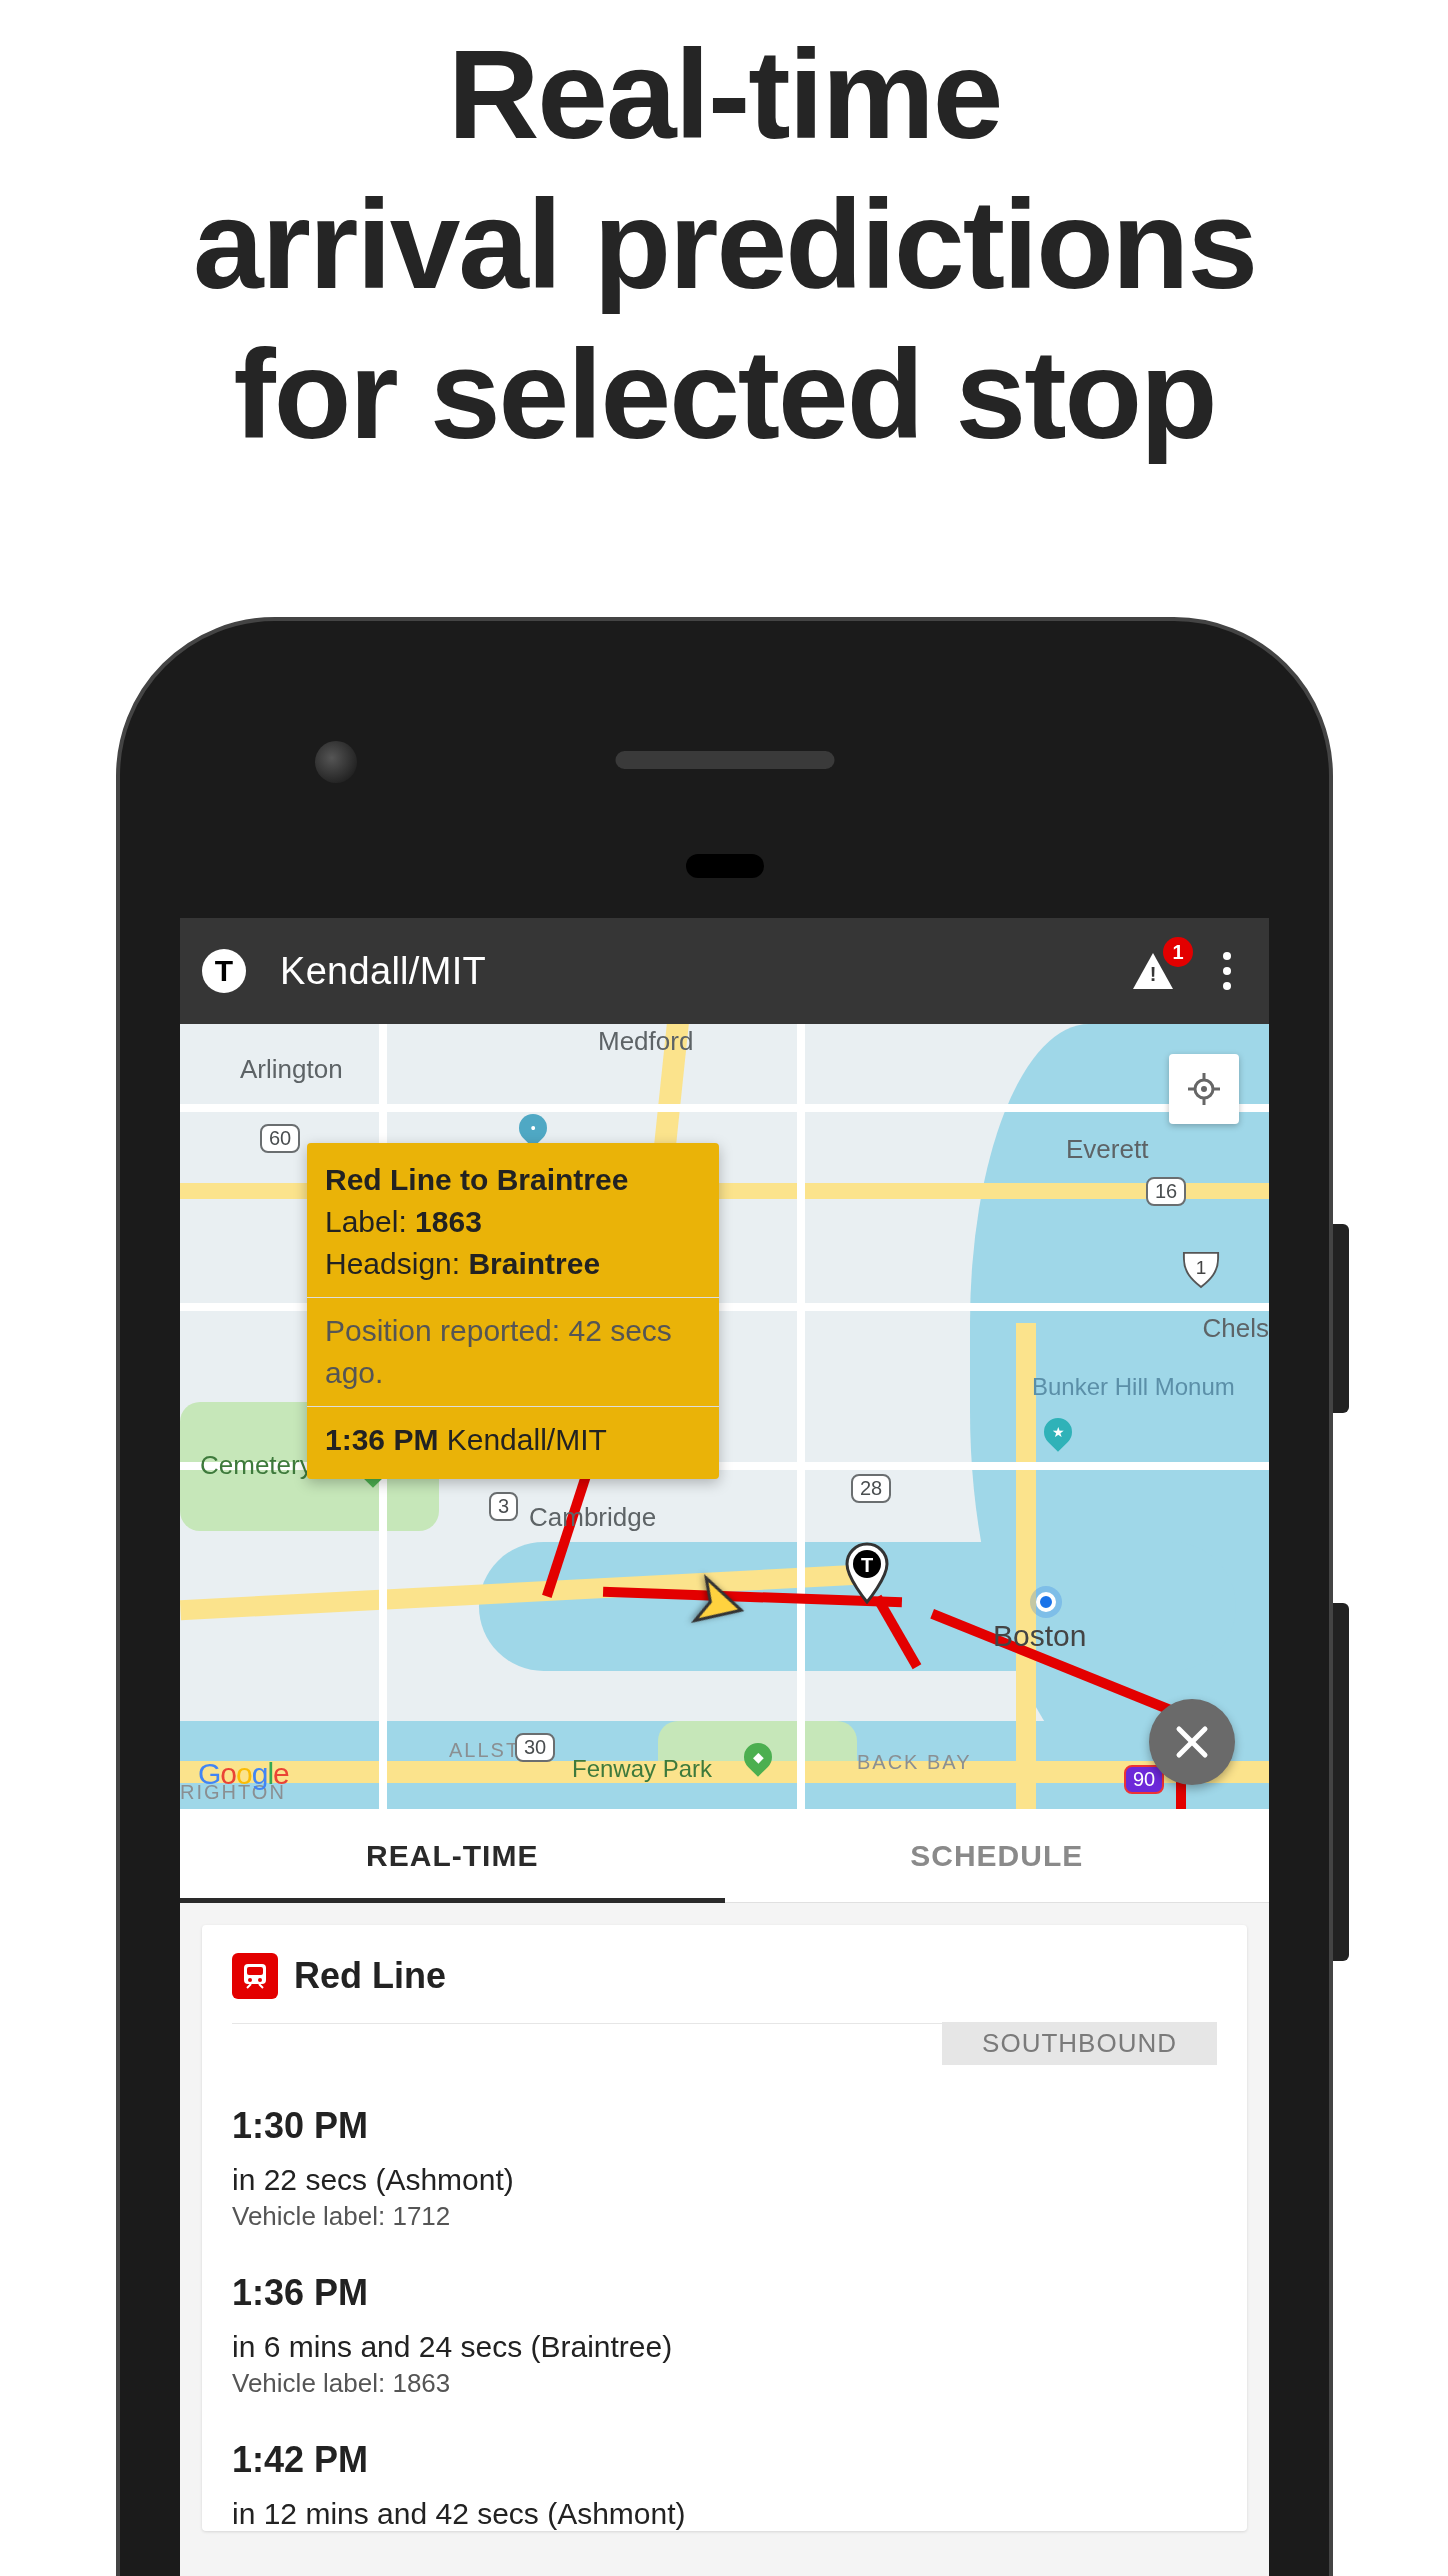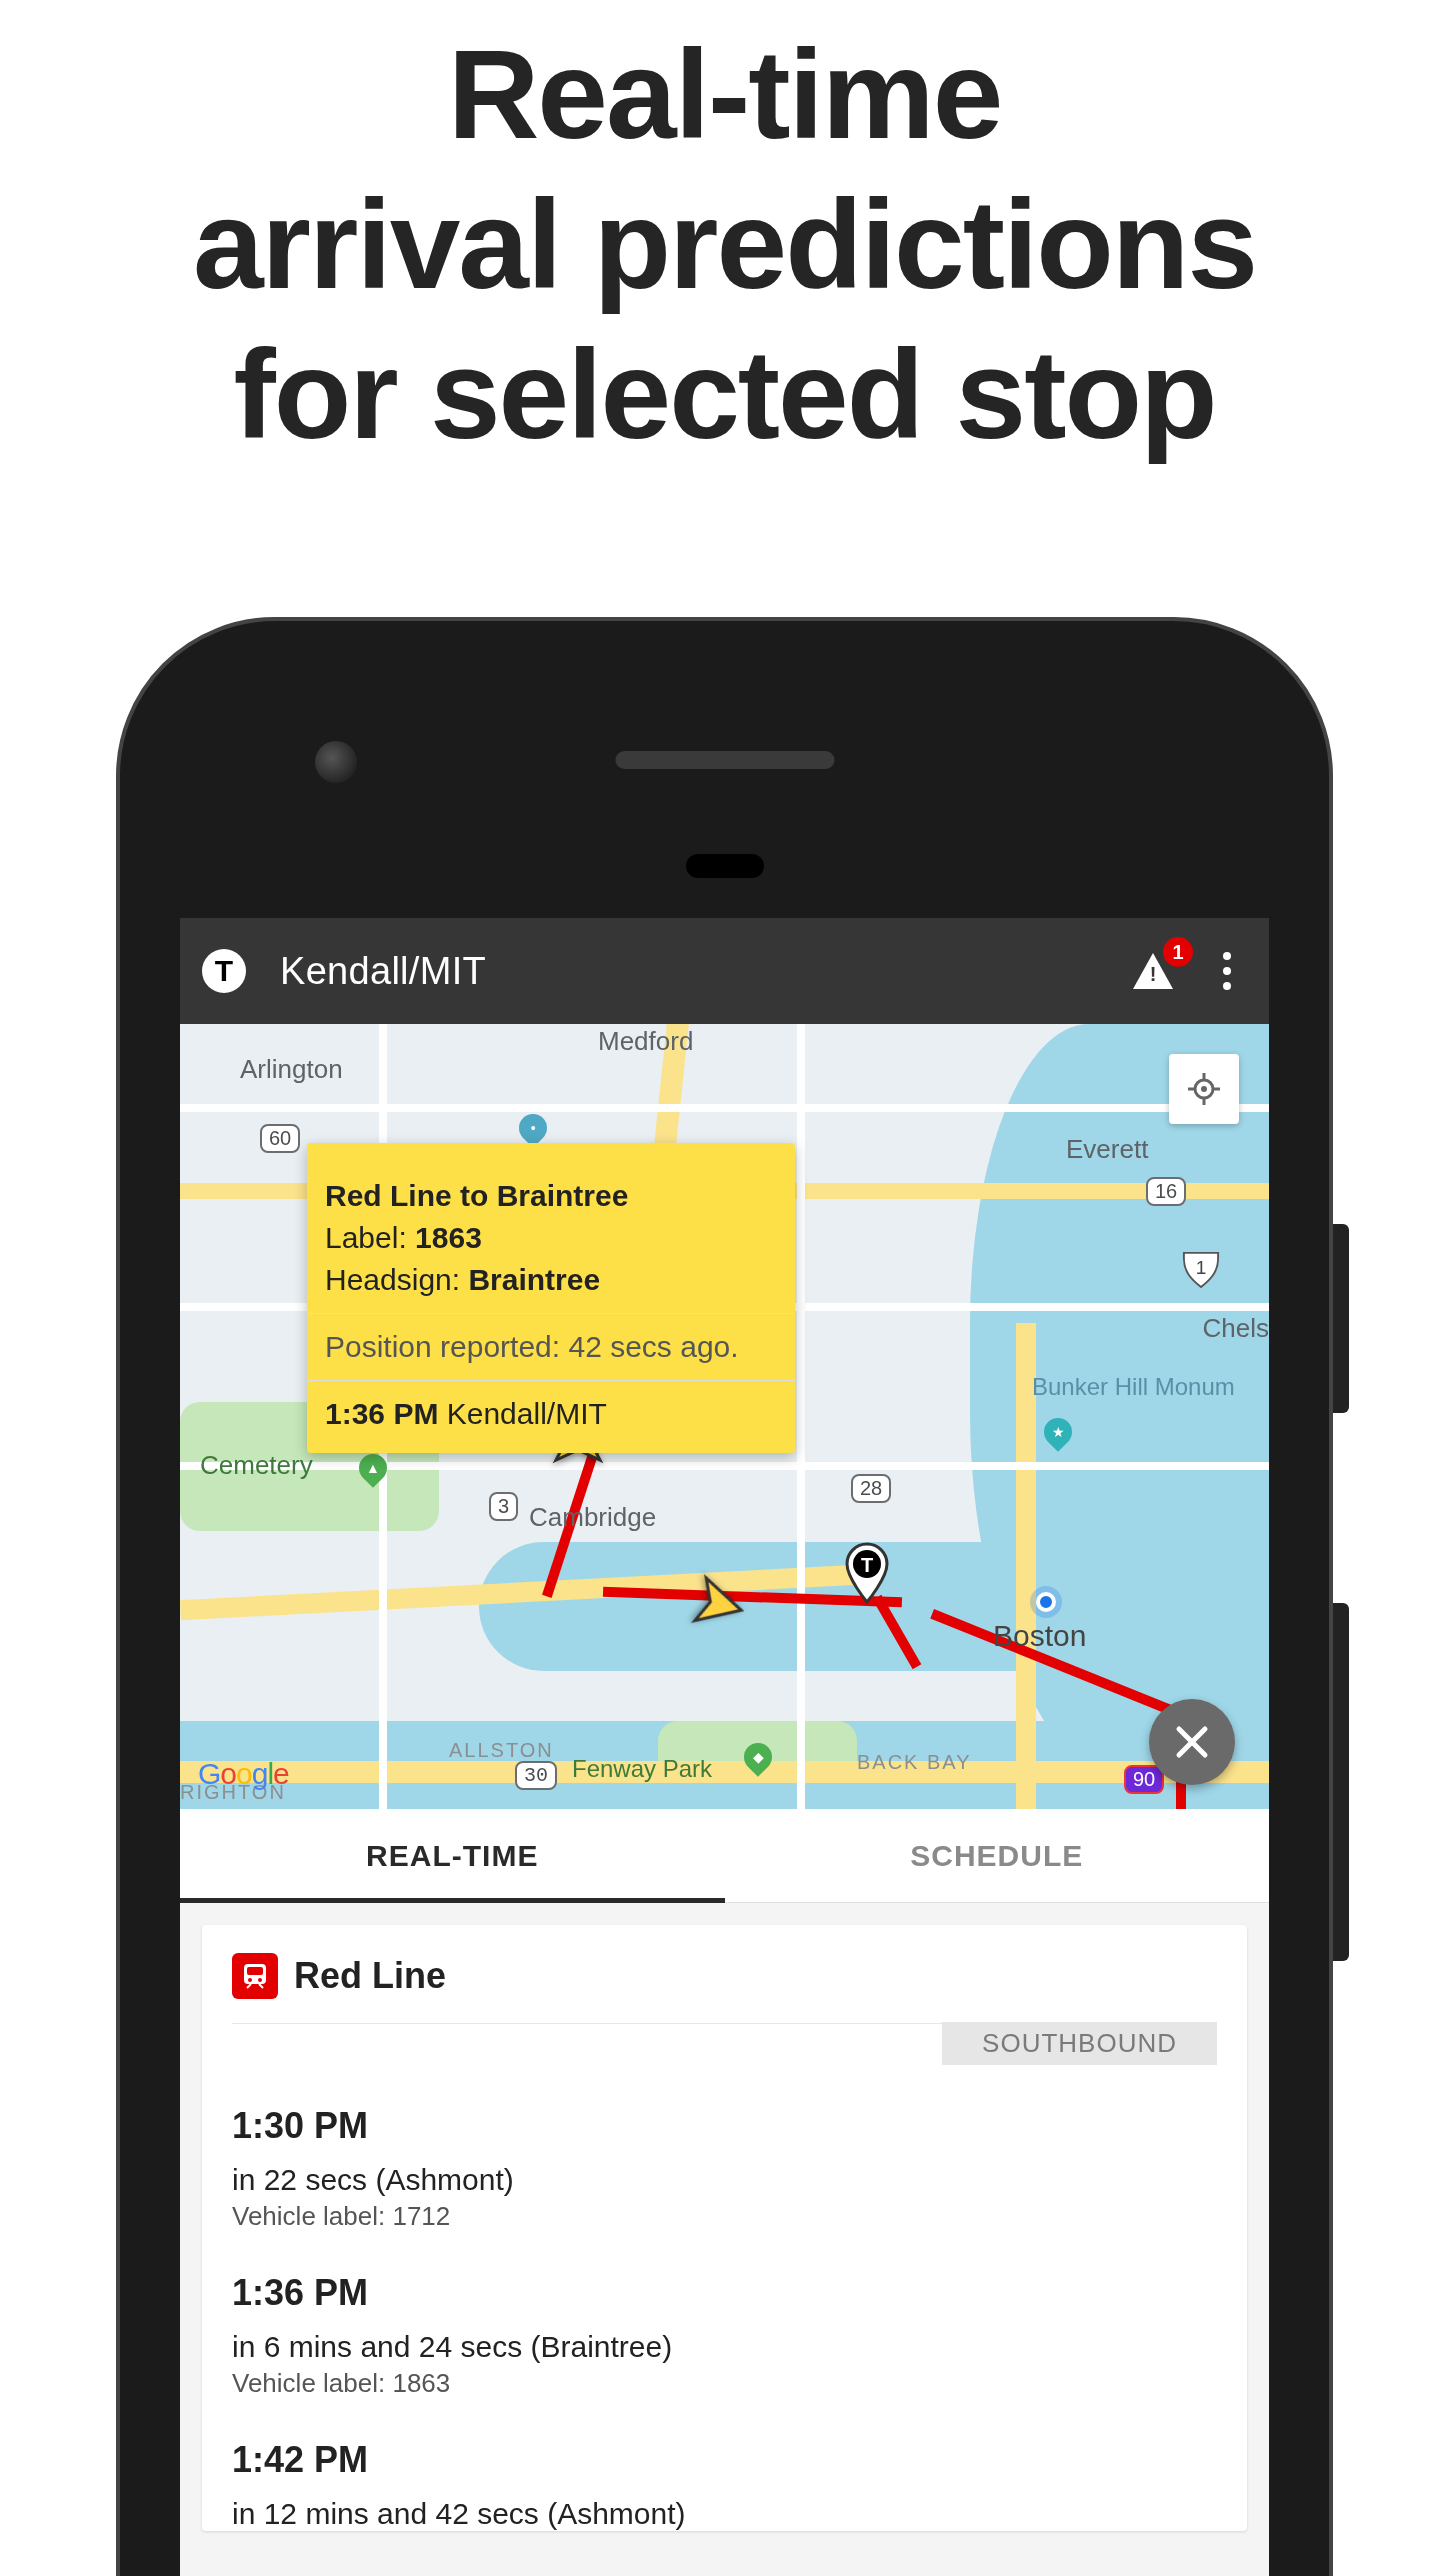--- a/index.html
+++ b/index.html
@@ -28,21 +28,21 @@
   .water { position: absolute; background: #9fd7e8; }
   .park { position: absolute; background: #c6e7b9; border-radius: 20px; }
   .road-y { position: absolute; background: #fbe38c; }
   .road-w { position: absolute; background: #ffffff; }
   .map-label { position: absolute; font-size: 26px; color: #5d6366; font-weight: 400; }
   .map-label.blue { color: #5b8fa8; }
   .route-sign { position: absolute; border: 2px solid #6a6e70; border-radius: 8px; background: #fff; font-size: 20px; color: #4a4e50; padding: 1px 7px; display: flex; align-items: center; justify-content: center; }
   .shield { position: absolute; width: 38px; height: 40px; }
   .shield svg { width: 100%; height: 100%; }
   .red-line { position: absolute; background: #e30000; }
-  .info-window { position: absolute; left: 127px; top: 119px; width: 488px; background: #fde047; border-radius: 4px; box-shadow: 0 4px 14px rgba(0,0,0,0.25); padding: 32px 18px 18px; font-size: 30px; line-height: 1.4; color: #222; }
+  .info-window { position: absolute; left: 127px; top: 119px; width: 412px; background: #eab308; border-radius: 4px; box-shadow: 0 4px 14px rgba(0,0,0,0.25); padding: 16px 18px 18px; font-size: 30px; line-height: 1.4; color: #222; }
   .info-window .iw-sep { border-top: 1px solid #ddd; margin: 12px -18px; }
   .info-window b { font-weight: 700; }
   .train-marker { position: absolute; width: 60px; height: 60px; }
   .train-marker svg { width: 100%; height: 100%; filter: drop-shadow(0 2px 3px rgba(0,0,0,0.4)); }
   .t-pin { position: absolute; width: 48px; height: 62px; }
   .locate-btn { position: absolute; top: 30px; right: 30px; width: 70px; height: 70px; background: #fff; border-radius: 4px; box-shadow: 0 2px 6px rgba(0,0,0,0.25); display: flex; align-items: center; justify-content: center; }
   .close-fab { position: absolute; bottom: 24px; right: 34px; width: 86px; height: 86px; background: #6a6a6a; border-radius: 50%; display: flex; align-items: center; justify-content: center; box-shadow: 0 4px 10px rgba(0,0,0,0.3); }
   .close-fab svg { width: 38px; height: 38px; }
   .google-logo { position: absolute; bottom: 18px; left: 18px; font-weight: 500; font-size: 30px; letter-spacing: -1px; }
   .google-logo span:nth-child(1){color:#4285F4}.google-logo span:nth-child(2){color:#EA4335}.google-logo span:nth-child(3){color:#FBBC05}.google-logo span:nth-child(4){color:#4285F4}.google-logo span:nth-child(5){color:#34A853}.google-logo span:nth-child(6){color:#EA4335}
@@ -142,21 +142,21 @@
       <div class="map-label" style="left:269px; top:715px; font-size:20px; letter-spacing:2px; color:#8a8f92;">ALLSTON</div>
       <div class="map-label" style="left:677px; top:727px; font-size:20px; letter-spacing:2px; color:#8a8f92;">BACK BAY</div>
       <div class="map-label" style="left:392px; top:731px; font-size:24px; color:#3e7a3c;">Fenway Park</div>
       <div class="map-label" style="left:0; top:757px; font-size:20px; letter-spacing:2px; color:#8a8f92;">RIGHTON</div>
       <div class="map-label" style="left:20px; top:426px; color:#3e7a3c;">Cemetery</div>
 
       <div class="route-sign" style="left:80px; top:100px;">60</div>
       <div class="route-sign" style="left:309px; top:468px;">3</div>
       <div class="route-sign" style="left:671px; top:450px;">28</div>
       <div class="route-sign" style="left:966px; top:153px;">16</div>
-      <div class="route-sign" style="left:335px; top:737px;font-family:Liberation Mono, monospace;">30</div>
+      <div class="route-sign" style="left:335px; top:709px;">30</div>
       <div class="shield" style="left:1002px; top:225px;"><svg viewBox="0 0 40 42">
             <path d="M2 4 h36 v6 c0 14 -8 22 -18 30 c-10 -8 -18 -16 -18 -30 z" fill="#fff" stroke="#555" stroke-width="2"></path>
             <text x="20" y="26" text-anchor="middle" font-size="20" fill="#444">1</text>
           </svg></div>
       <div class="route-sign" style="left:944px; top:741px; background:#6d28d9; color:#fff; border-color:#e33;">90</div>
 
       <div class="poi-pin" style="left:339px; top:90px; background:#4fa8c4;">
           <span>•</span>
         </div>
       <div class="poi-pin" style="left:179px; top:430px; background:#4caf50;">

